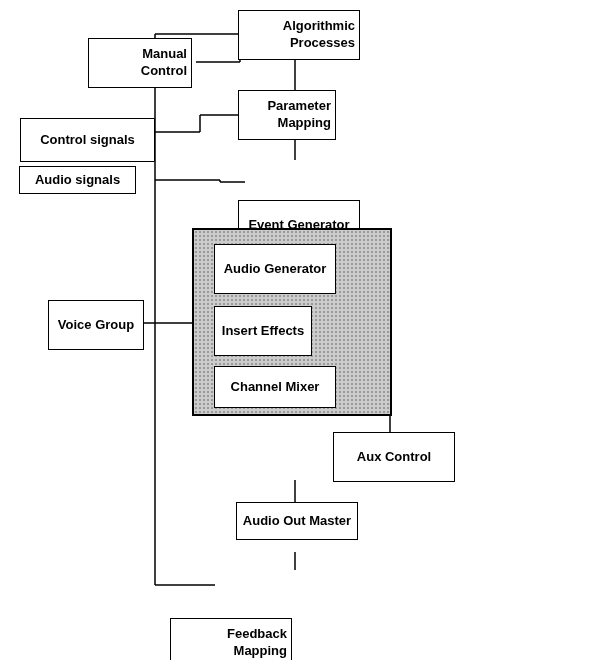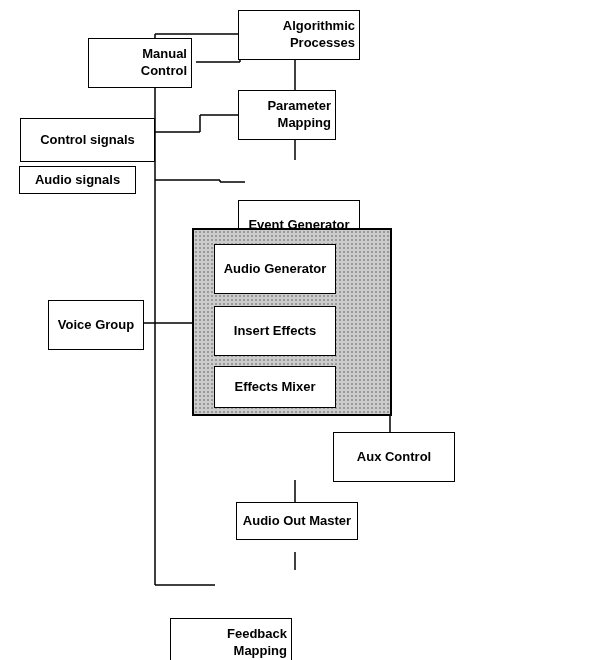--- a/index.html
+++ b/index.html
@@ -127,27 +127,27 @@
 Group</span>
   </div>
 
   <div class="stipple-container" style="left:192px; top:228px; width:200px; height:188px;">
 
     <div class="box" style="position:absolute; left:20px; top:14px; width:122px; height:50px; background:#fff;">
       <span>Audio
 Generator</span>
     </div>
 
-    <div class="box" style="position:absolute; left:20px; top:76px; width:122px; height:50px; background:#fff;">
+    <div class="box" style="position:absolute; left:20px; top:76px; width:98px; height:50px; background:#fff;">
       <span>Insert
 Effects</span>
     </div>
 
     <div class="box" style="position:absolute; left:20px; top:136px; width:122px; height:42px; background:#fff;">
-      <span>Effects
+      <span>Channel
 Mixer</span>
     </div>
 
   </div>
 
   <div class="box" style="left:333px; top:432px; width:122px; height:50px;">
     <span>Aux
 Control</span>
   </div>
 

